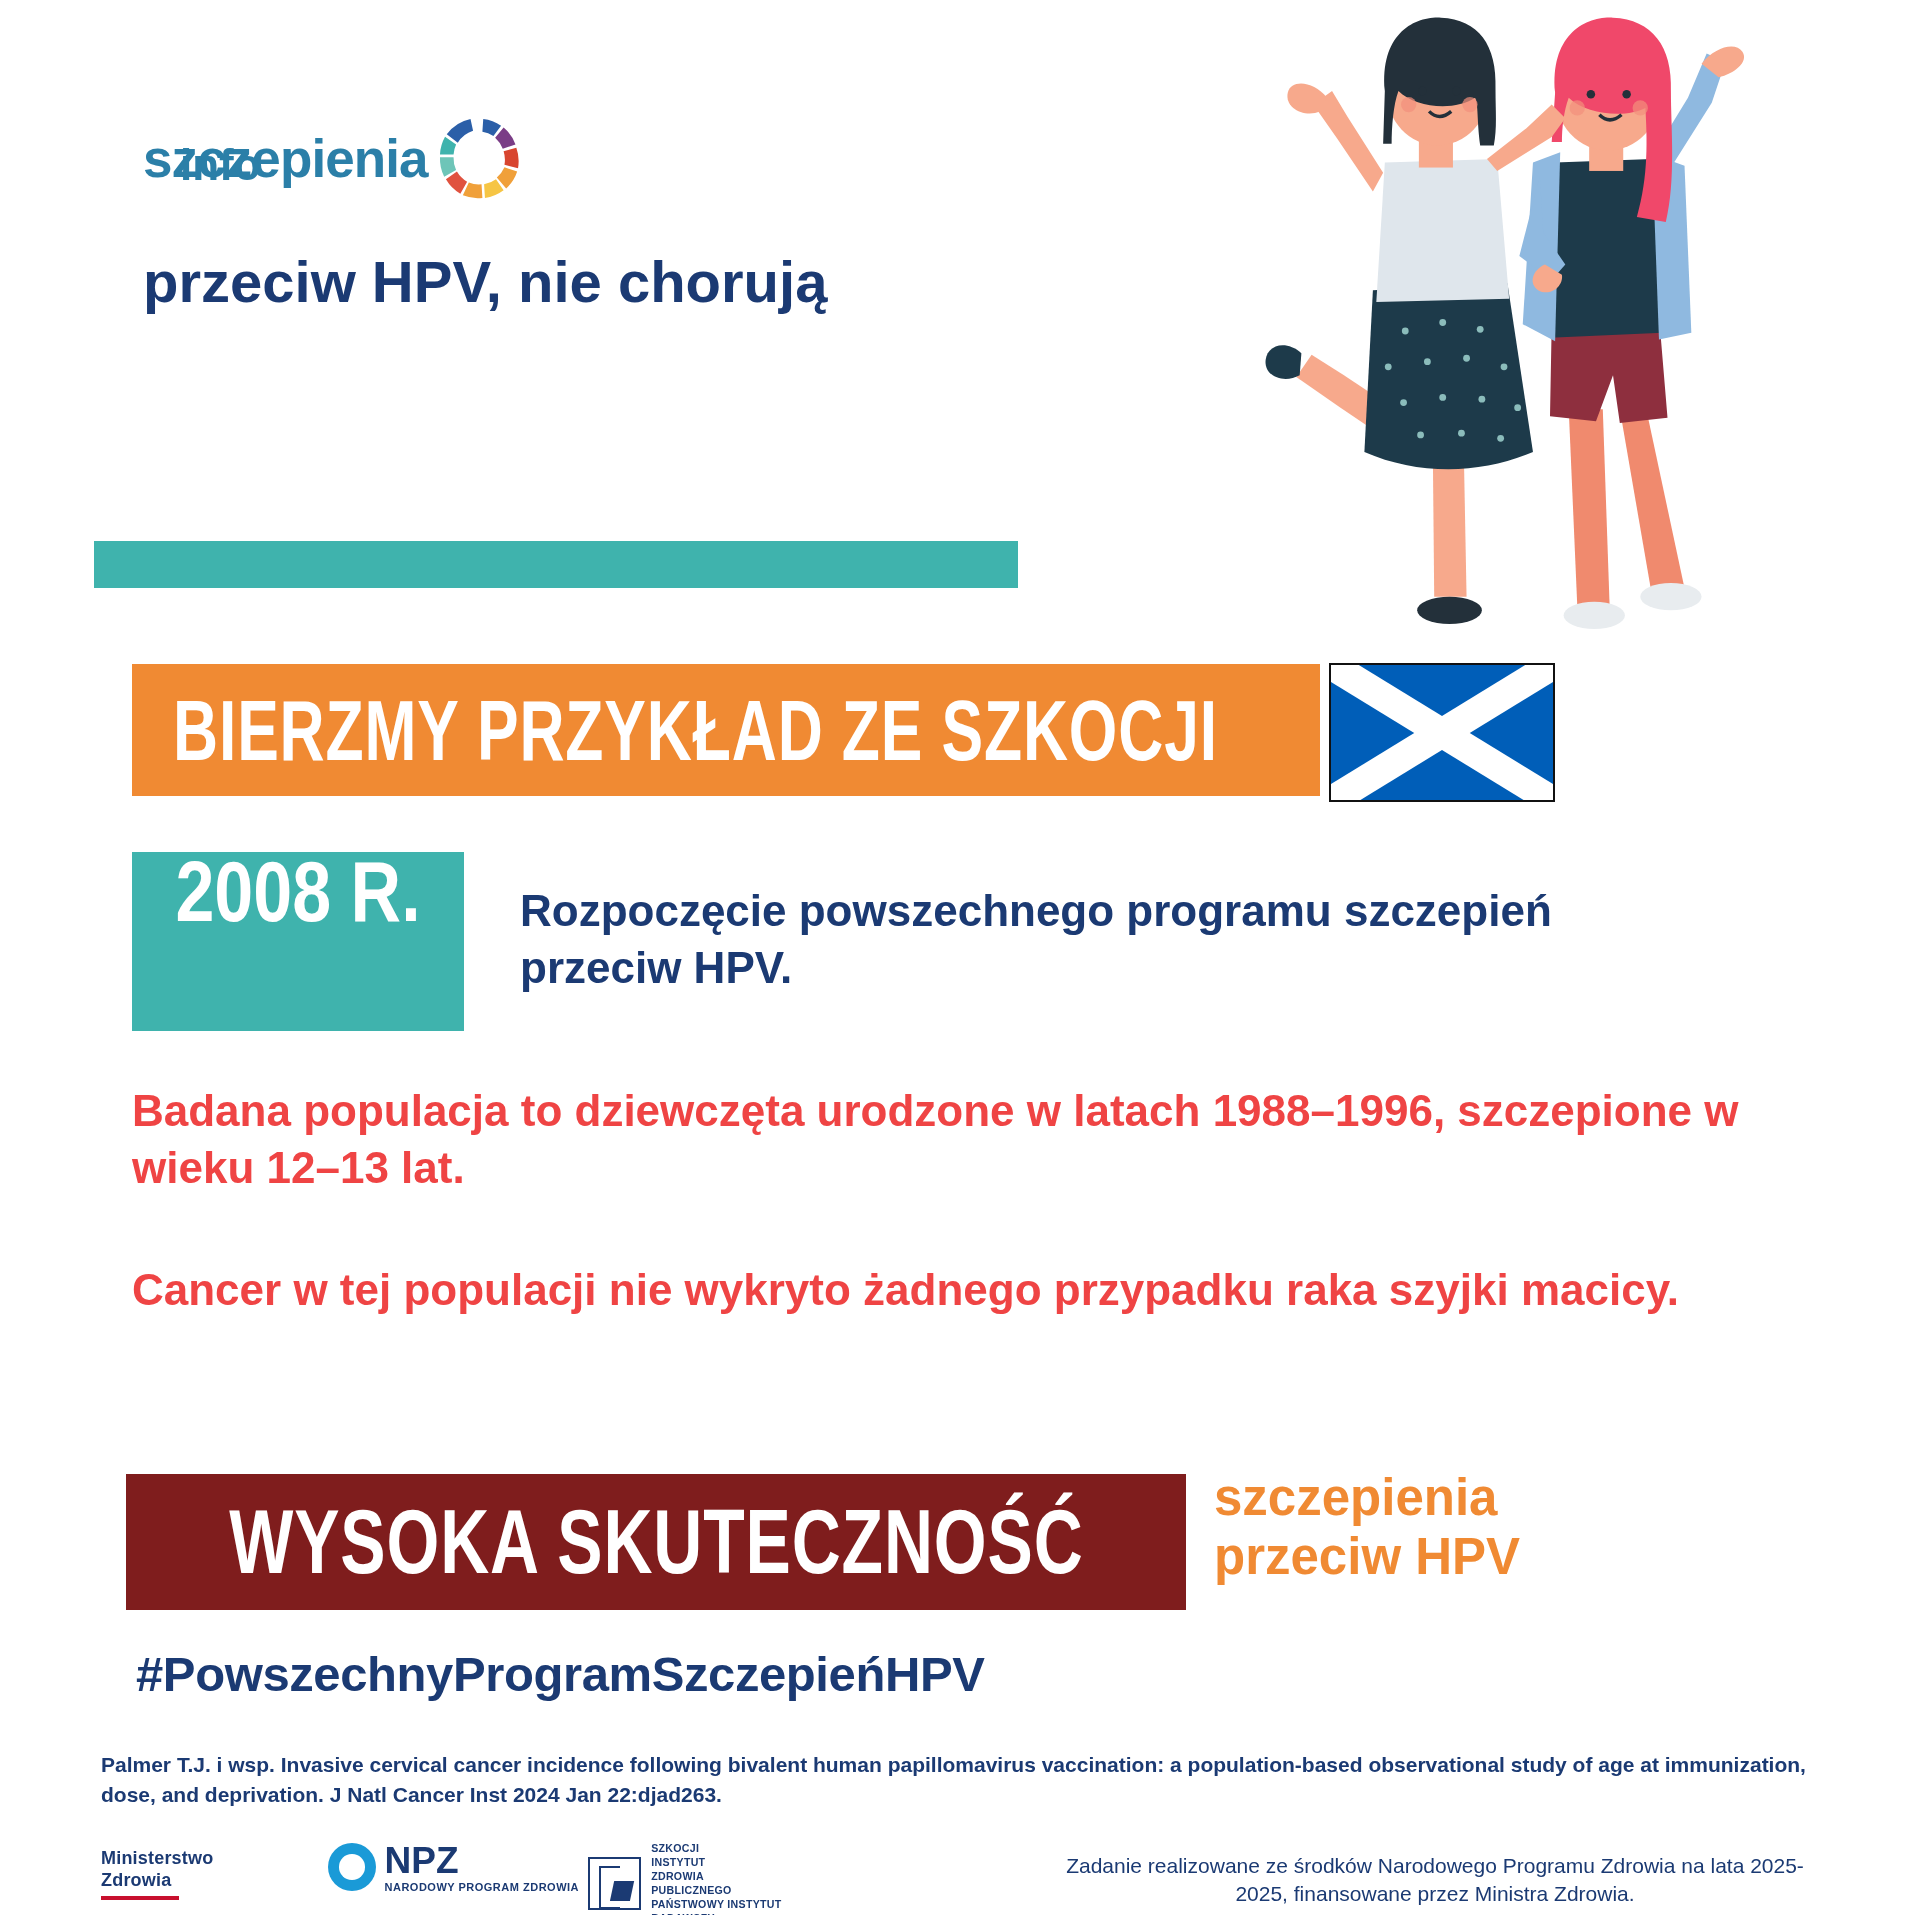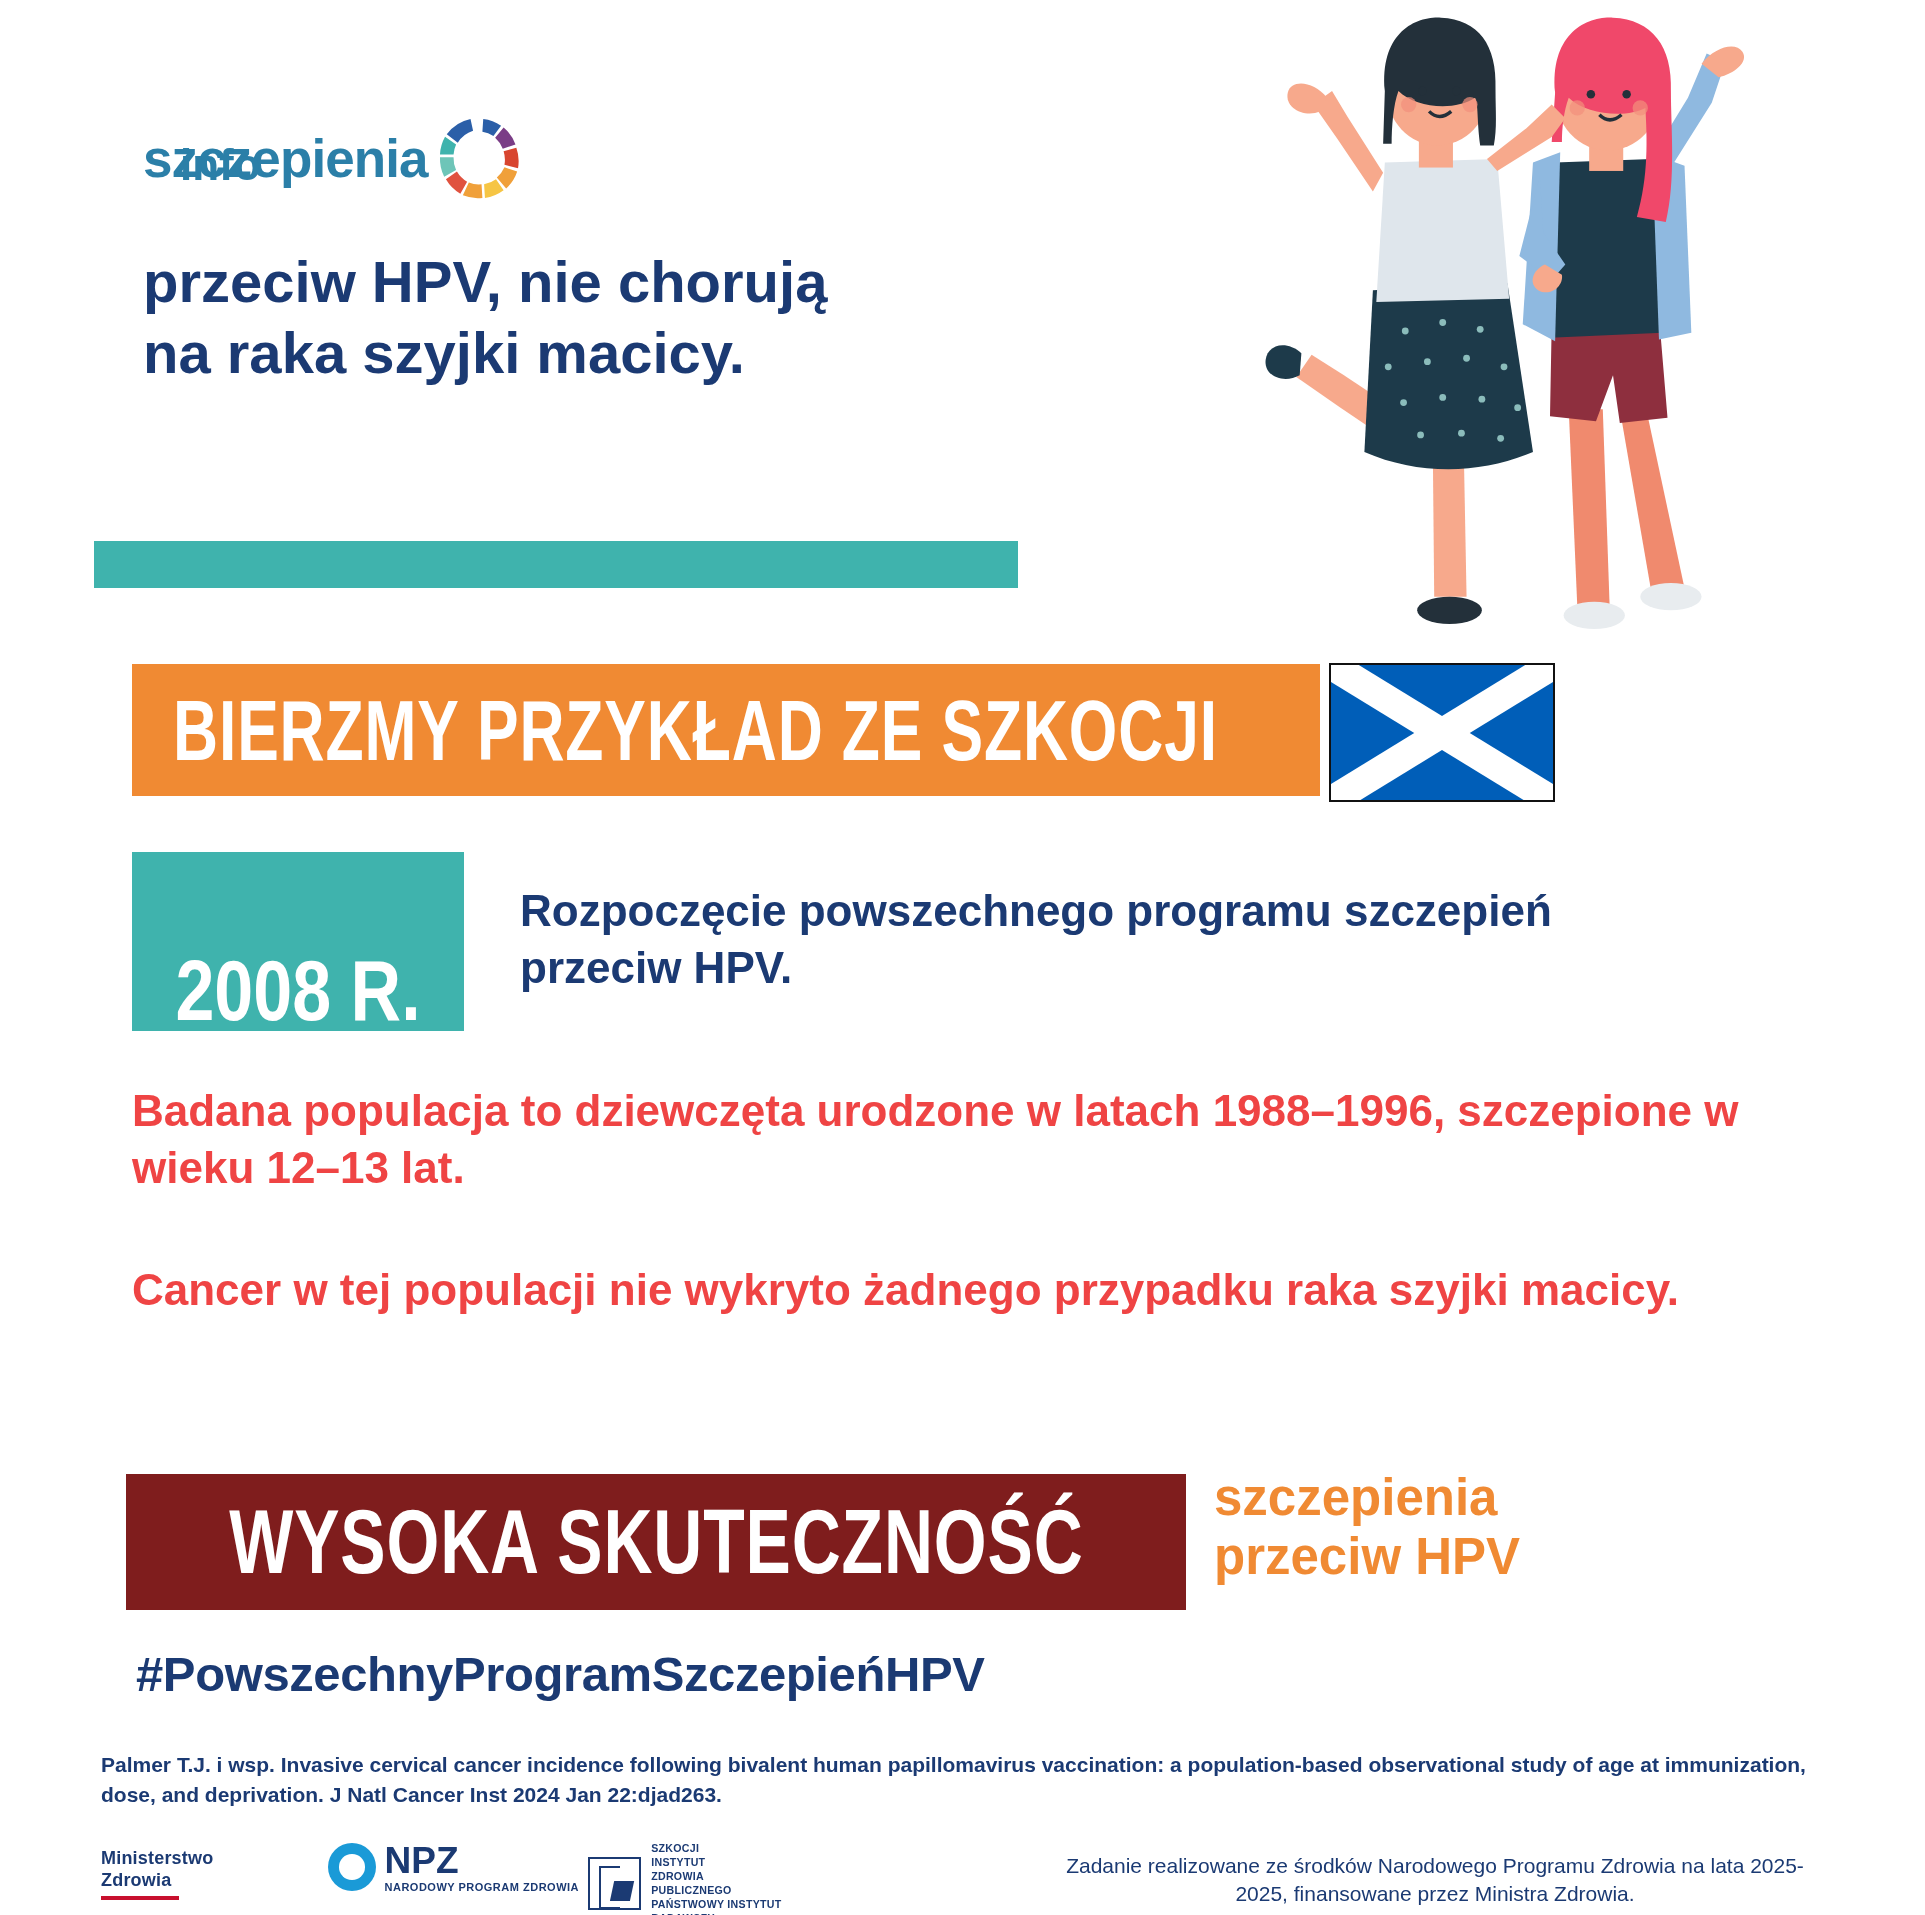--- a/index.html
+++ b/index.html
@@ -111,21 +111,21 @@
   }
   .flag-inner::before { transform: translate(-50%,-50%) rotate(31.5deg); }
   .flag-inner::after  { transform: translate(-50%,-50%) rotate(-31.5deg); }
 
   
   .year-box {
     position: absolute;
     left: 132px; top: 852px;
     width: 332px; height: 179px;
     background: #3fb3ad;
-    display: flex; align-items: flex-end; justify-content: center;
+    display: flex; align-items: flex-start; justify-content: center;
   }
   .year-text {
     color: #ffffff;
     font-size: 70px;
     font-weight: 700;
     letter-spacing: 0px;
     transform: scaleY(1.22);
   }
   .year-desc {
     position: absolute;
@@ -386,21 +386,20 @@
     <circle cx="240" cy="96" r="5" fill="#23303a"></circle>
     <path d="M208 120 Q220 132 234 120" stroke="#23303a" stroke-width="4" fill="none"></path>
     <circle cx="184" cy="112" r="9" fill="#f2907c" opacity="0.7"></circle>
     <circle cx="256" cy="112" r="9" fill="#f2907c" opacity="0.7"></circle>
   </svg>
 </div>
 
 <div class="teal-underline"></div>
 <div class="headline">
   <span class="hl-line">przeciw HPV, nie chorują</span>
-  <span class="hl-line">na raka szyjki macicy.</span>
 </div>
 
 <div class="banner-scotland">
   <span class="banner-scotland-text">BIERZMY PRZYKŁAD ZE SZKOCJI</span>
 </div>
 <div class="flag">
   <div class="flag-inner"></div>
 </div>
 
 <div class="year-box">

